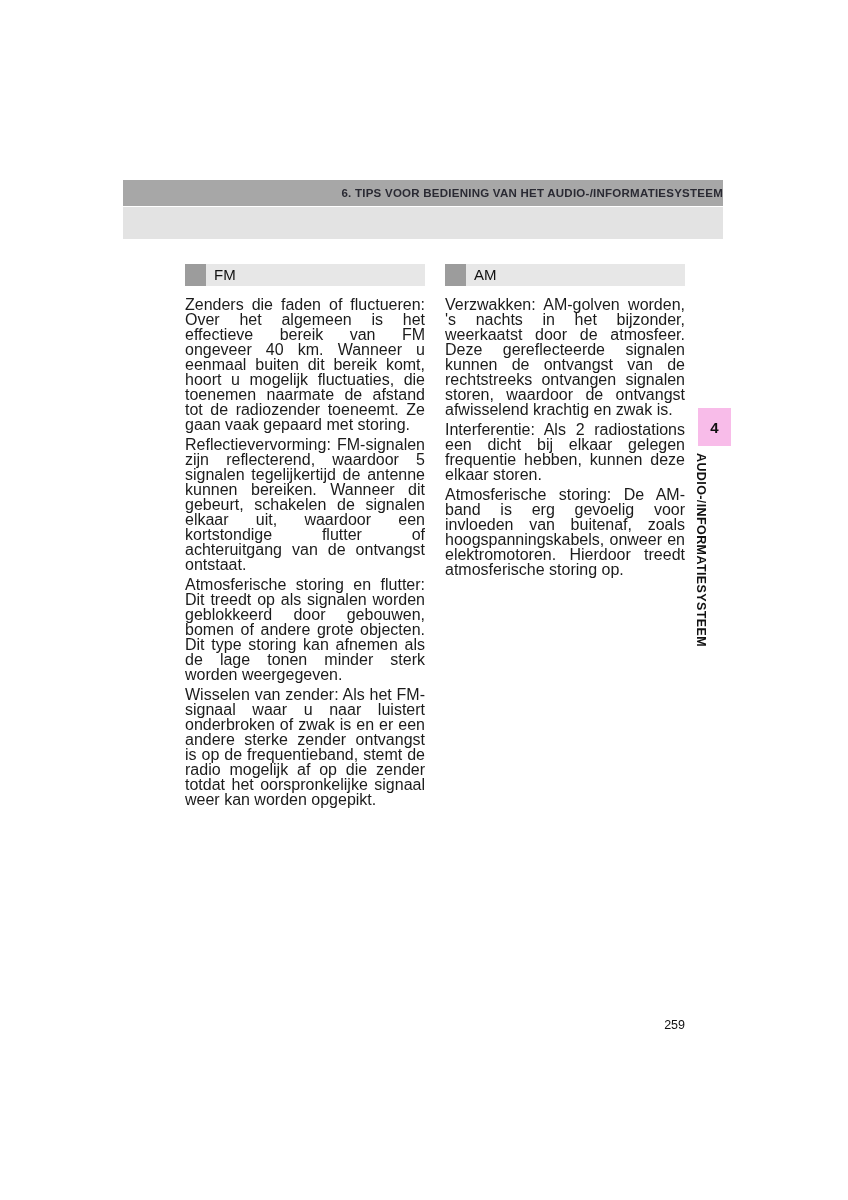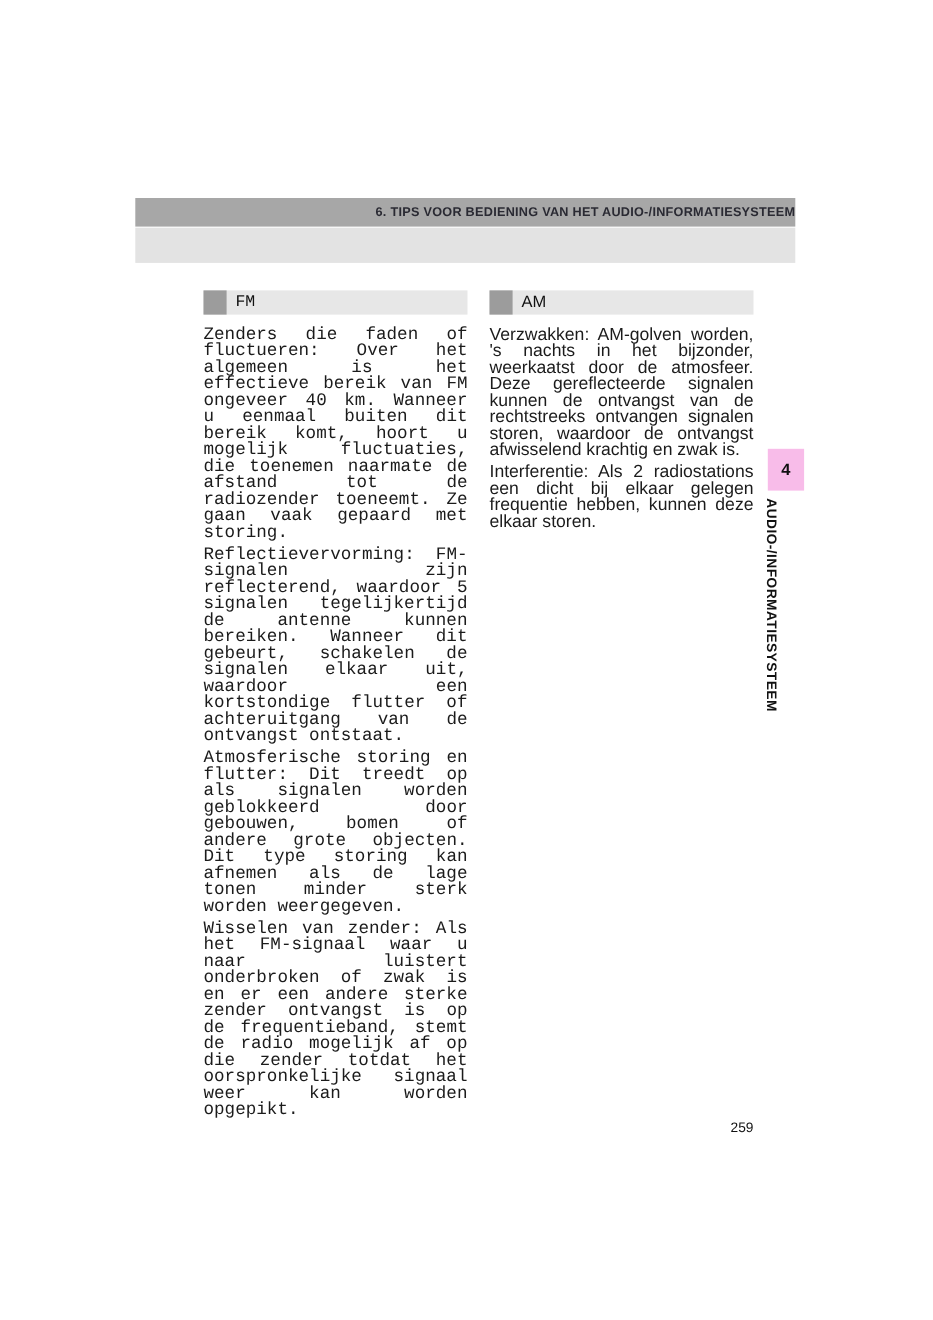--- a/index.html
+++ b/index.html
@@ -31,21 +31,21 @@
     font-size:11.5px;font-weight:bold;letter-spacing:.25px;
     color:var(--header-text);white-space:nowrap;
   }
   .band-light{
     position:absolute;left:123px;top:207px;width:600px;height:32px;
     background:var(--band-light);
   }
   .col{
     position:absolute;top:264px;width:240px;
   }
-  .col-left{left:185px;font-family:Liberation Mono, monospace;}
+  .col-left{left:185px;}
   .col-right{left:445px;}
   .sec-head{
     display:flex;align-items:stretch;height:22px;
     background:var(--sec-bar);
     margin-bottom:11px;
   }
   .sec-square{
     width:21px;height:22px;background:var(--sec-square);flex:0 0 auto;
   }
   .sec-title{
@@ -96,20 +96,21 @@
     <p>Wisselen van zender: Als het FM-signaal waar u naar luistert onderbroken of zwak is en er een andere sterke zender ontvangst is op de frequentieband, stemt de radio mogelijk af op die zender totdat het oorspronkelijke signaal weer kan worden opgepikt.</p>
   </div>
 
   <div class="col col-right">
     <div class="sec-head">
       <span class="sec-square"></span>
       <span class="sec-title">AM</span>
     </div>
     <p>Verzwakken: AM-golven worden, 's nachts in het bijzonder, weerkaatst door de atmosfeer. Deze gereflecteerde signalen kunnen de ontvangst van de rechtstreeks ontvangen signalen storen, waardoor de ontvangst afwisselend krachtig en zwak is.</p>
     <p>Interferentie: Als 2 radiostations een dicht bij elkaar gelegen frequentie hebben, kunnen deze elkaar storen.</p>
+    <p>Atmosferische storing: De AM-band is erg gevoelig voor invloeden van buitenaf, zoals hoogspanningskabels, onweer en elektromotoren. Hierdoor treedt atmosferische storing op.</p>
   </div>
 
   <div class="side-tab">
     <span>4</span>
   </div>
   <div class="side-label">AUDIO-/INFORMATIESYSTEEM</div>
 
   <div class="page-number">259</div>
 
 </div>

